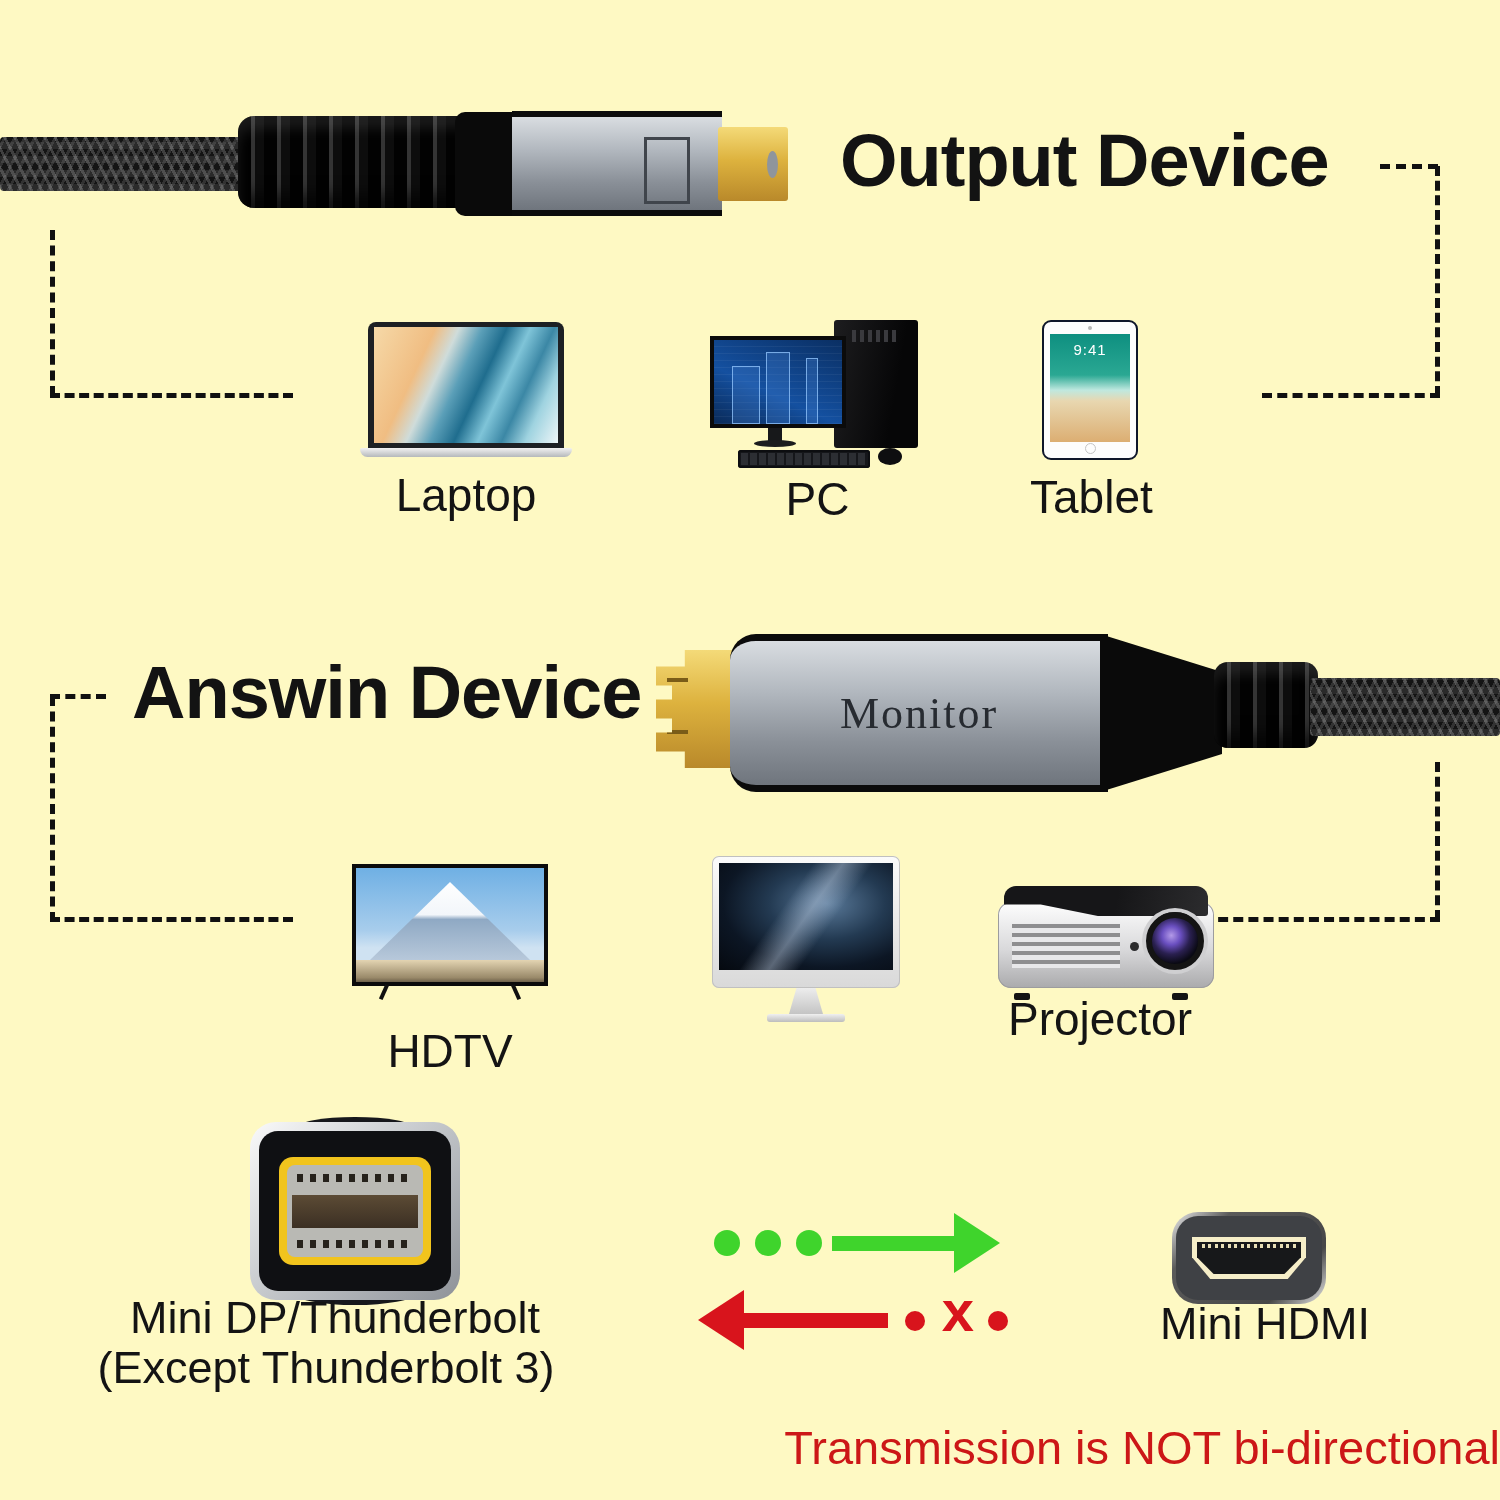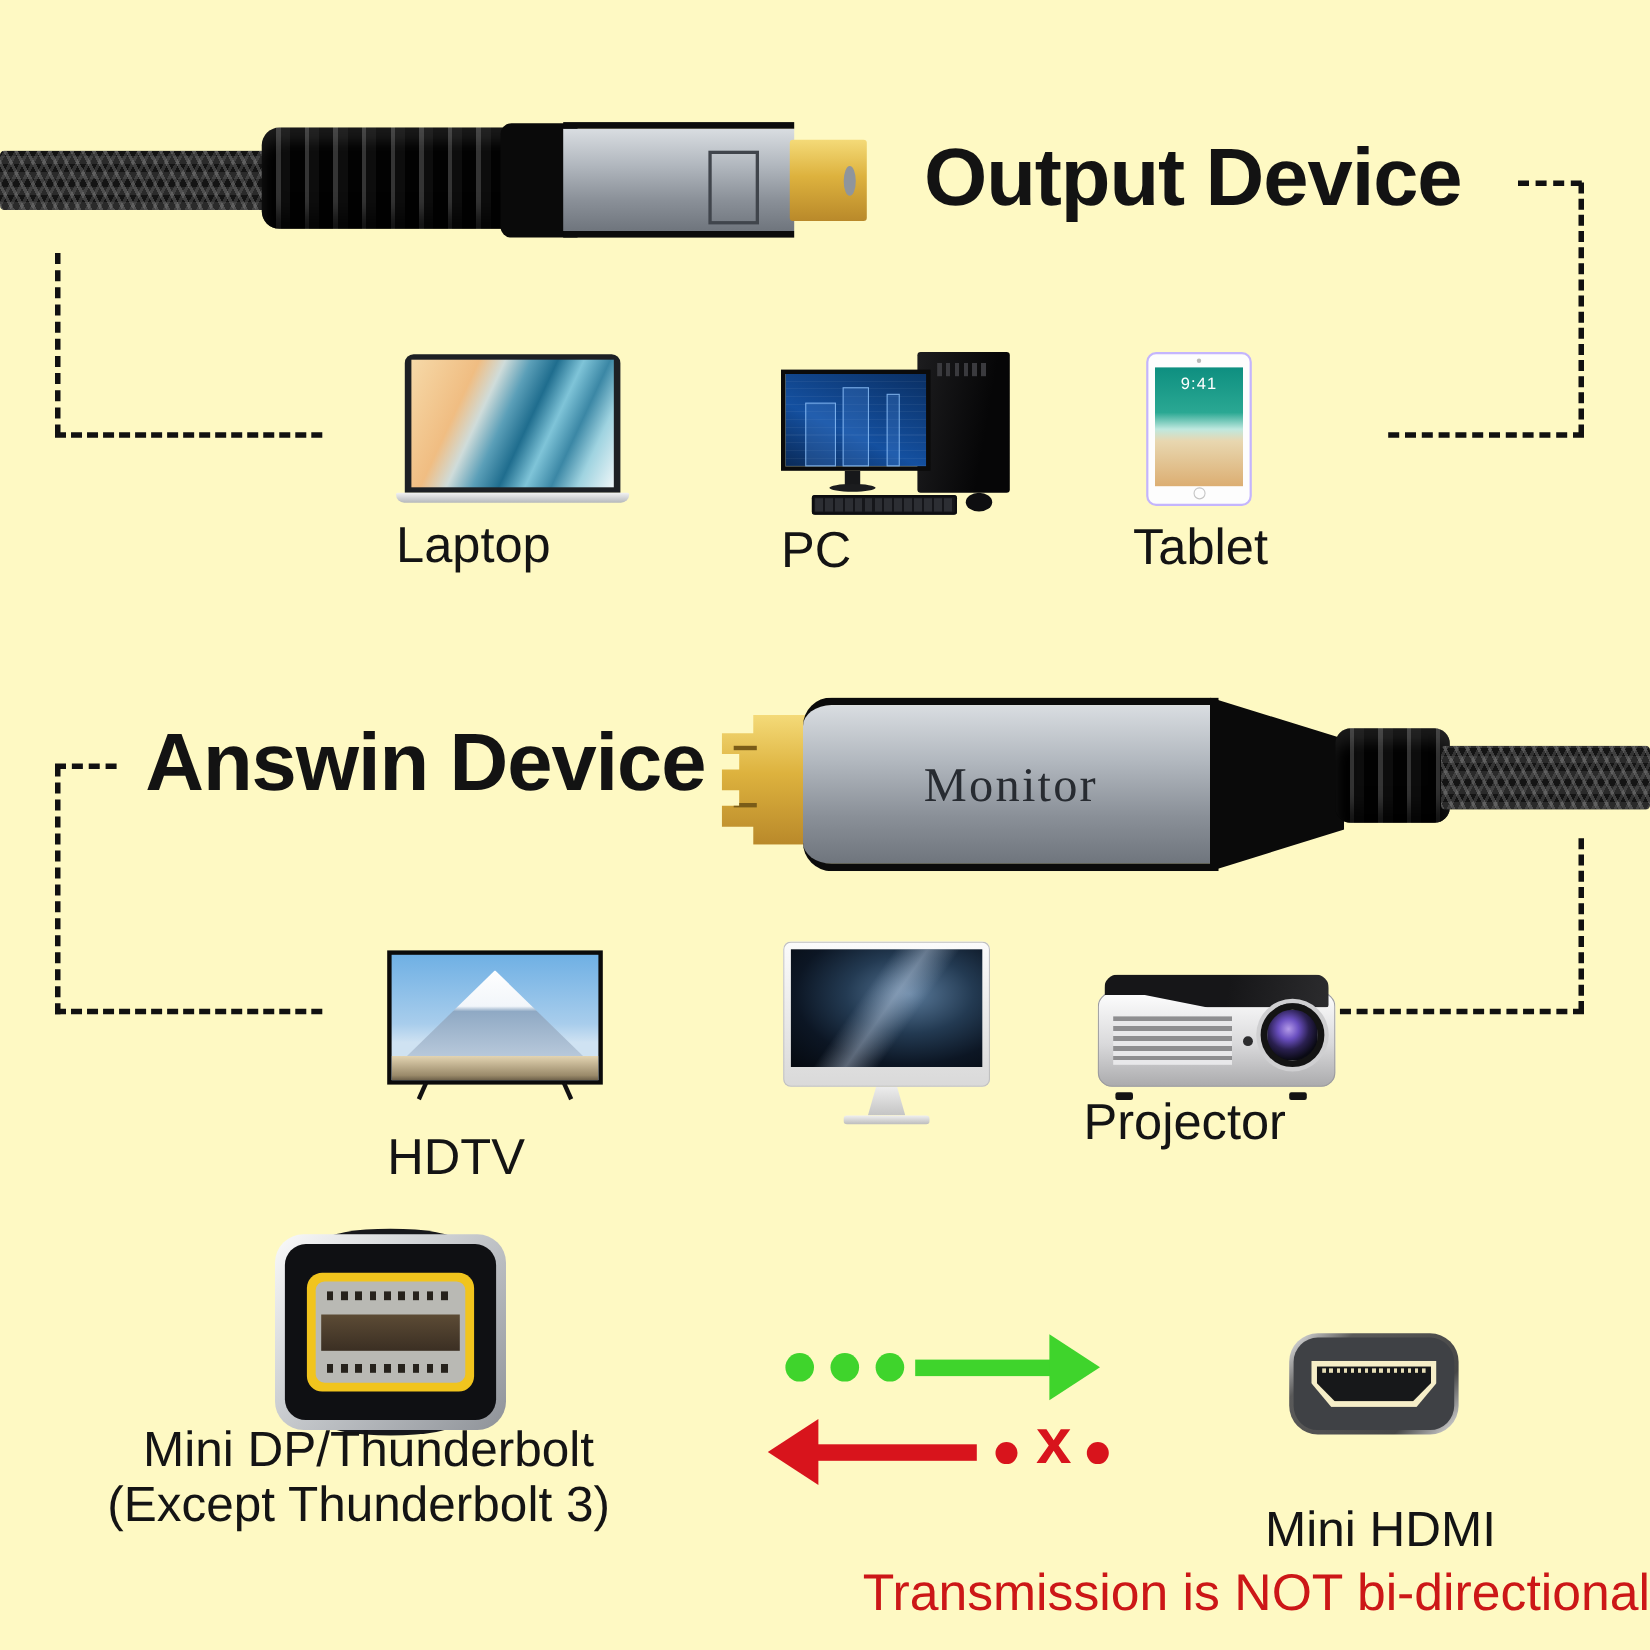--- a/index.html
+++ b/index.html
@@ -7,21 +7,21 @@
           font-family:"Liberation Sans",sans-serif;color:#141414;}
 
   
   .dash-h{position:absolute;height:0;border-top:5px dashed #111;}
   .dash-v{position:absolute;width:0;border-left:5px dashed #111;}
 
   
   .sec-title{position:absolute;font-size:74px;font-weight:700;letter-spacing:-1px;color:#131313;white-space:nowrap;}
 
   
-  .dev-label{position:absolute;font-size:46px;color:#141414;text-align:left;white-space:nowrap;}
+  .dev-label{position:absolute;font-size:46px;color:#141414;text-align:center;white-space:nowrap;}
 
   
   .braid{position:absolute;border-radius:4px;
     background:
       repeating-linear-gradient(63deg, rgba(165,165,165,.30) 0 3px, transparent 3px 9px),
       repeating-linear-gradient(-63deg, rgba(120,120,120,.30) 0 3px, transparent 3px 9px),
       repeating-linear-gradient(0deg,#2a2a2a 0 7px,#141414 7px 14px),#1b1b1b;}
   .boot{position:absolute;border-radius:16px;
     background:repeating-linear-gradient(90deg,#020202 0 13px,#343434 13px 17px,#0d0d0d 17px 26px);
     box-shadow:inset 0 12px 14px rgba(255,255,255,.10), inset 0 -14px 16px rgba(0,0,0,.65);}
@@ -62,21 +62,21 @@
     repeating-linear-gradient(0deg, rgba(255,255,255,.05) 0 1px, transparent 1px 7px),
     linear-gradient(205deg,#0a2f63 0%,#1450a0 60%,#0a2a58 100%);box-sizing:border-box;}
   .pc-bldg{position:absolute;border:1px solid rgba(150,200,255,.75);background:rgba(70,130,210,.30);}
   .pc-stand{position:absolute;left:58px;top:108px;width:14px;height:14px;background:#17181a;}
   .pc-stand-base{position:absolute;left:44px;top:120px;width:42px;height:7px;background:#1b1c1e;border-radius:50%;}
   .pc-keyboard{position:absolute;left:28px;top:130px;width:132px;height:18px;background:#15161a;border-radius:3px;
     box-shadow:inset 0 0 0 2px #0c0d10;}
   .pc-keys{position:absolute;inset:3px;background:repeating-linear-gradient(90deg,#2c2e33 0 7px,transparent 7px 9px);}
   .pc-mouse{position:absolute;left:168px;top:128px;width:24px;height:17px;background:#0e0e10;border-radius:50%;}
 
-  .tablet{position:absolute;left:1042px;top:320px;width:96px;height:140px;background:#fdfdfd;border:2px solid #c4b5fd;
+  .tablet{position:absolute;left:1042px;top:320px;width:96px;height:140px;background:#fdfdfd;border:2px solid #0f172a;
     border-radius:9px;box-sizing:border-box;}
   .tablet-cam{position:absolute;left:50%;top:4px;width:4px;height:4px;margin-left:-2px;background:#b8b8b8;border-radius:50%;}
   .tablet-screen{position:absolute;left:6px;right:6px;top:12px;bottom:16px;overflow:hidden;
     background:linear-gradient(180deg,#0e8f80 0%,#2aa893 38%,#bfe8df 52%,#e8d7b0 62%,#dcae72 100%);}
   .tablet-time{margin-top:7px;text-align:center;font-size:15px;font-weight:300;color:#ffffff;letter-spacing:1px;}
   .tablet-home{position:absolute;left:50%;bottom:4px;width:9px;height:9px;margin-left:-5px;border:1px solid #c5c5c5;border-radius:50%;}
 
   
   .hdtv{position:absolute;left:352px;top:864px;width:196px;}
   .hdtv-frame{width:196px;height:122px;background:#0b0b0b;padding:4px;box-sizing:border-box;}
@@ -304,17 +304,17 @@
     <div class="rdot" style="left:988px;top:1311px;"></div>
   </div>
 
   <div class="mhdmi">
     <div class="mhdmi-outer"></div>
     <div class="mhdmi-inner"></div>
     <div class="mhdmi-cream"></div>
     <div class="mhdmi-black"></div>
     <div class="mhdmi-pins"></div>
   </div>
-  <div class="conn-label" style="left:1140px;top:1364px;width:230px;">Mini HDMI</div>
+  <div class="conn-label" style="left:1140px;top:1298px;width:230px;text-align:right;">Mini HDMI</div>
 
   <div class="footer-note">Transmission is NOT bi-directional</div>
 
 </div>
 
 </body></html>

